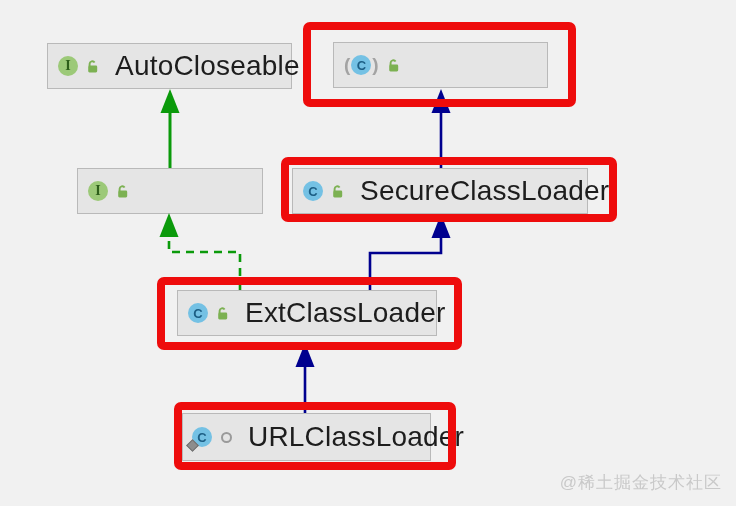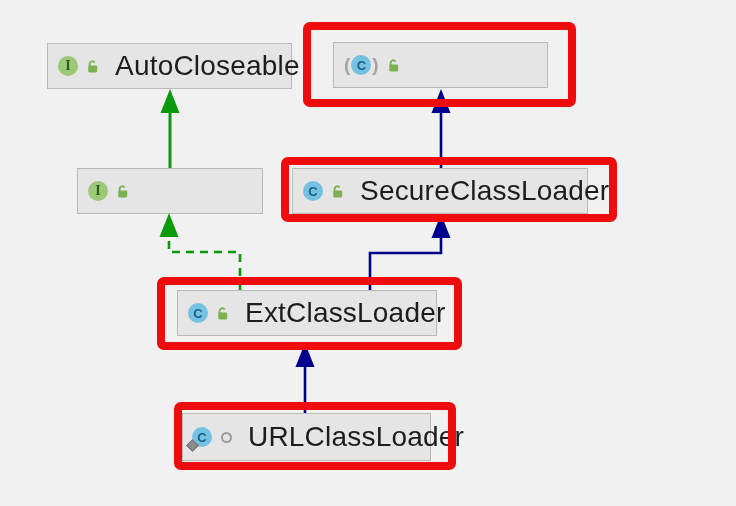--- a/index.html
+++ b/index.html
@@ -191,13 +191,14 @@
       <path d="M305 413 L305 366" stroke="#00008f" stroke-width="2.6" fill="none"></path>
       <polygon points="305,343 295.5,367 314.5,367" fill="#00008f"></polygon>
     </g>
   </svg>
 
   <div class="hl" style="left:303px;top:22px;width:273px;height:85px;"></div>
   <div class="hl" style="left:281px;top:157px;width:336px;height:65px;"></div>
   <div class="hl" style="left:157px;top:277px;width:305px;height:73px;"></div>
   <div class="hl" style="left:174px;top:402px;width:282px;height:68px;"></div>
 
+  <div id="watermark">@稀土掘金技术社区</div>
 </div>
 
 </body></html>

